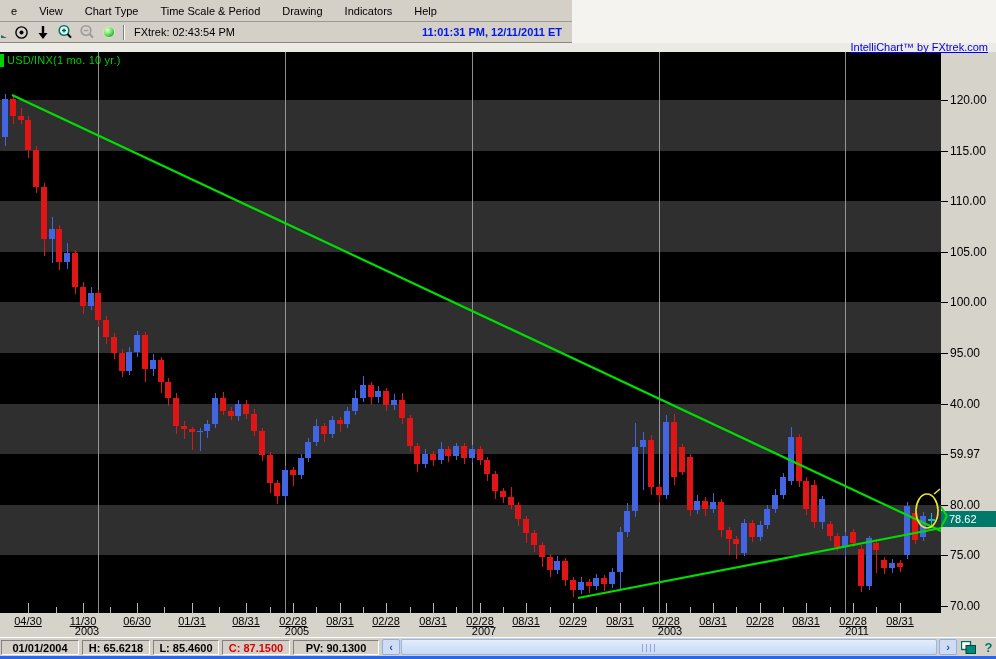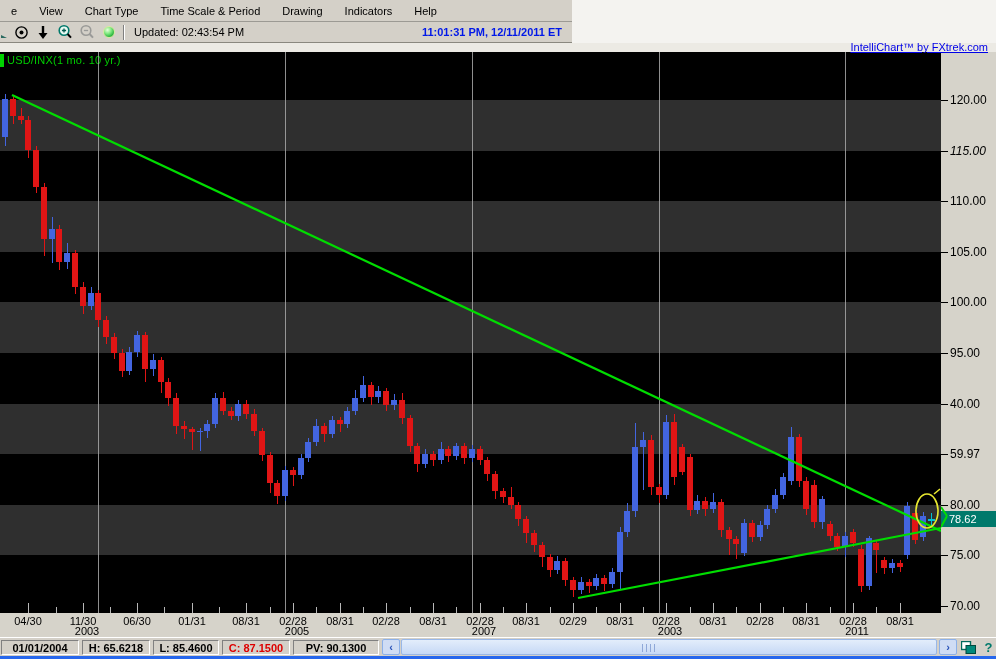--- a/index.html
+++ b/index.html
@@ -38,21 +38,21 @@
   
   #price-axis { position:absolute; left:941px; top:52px; width:55px; height:561px; background:#d6d3ca; }
   .ptick { position:absolute; left:0; width:7px; height:1px; background:#000; }
   .plabel { position:absolute; left:9px; font-size:12px; color:#000; }
   #price-tag { position:absolute; left:0; width:55px; height:16px; background:#00796b;
     color:#fff; font-size:11px; padding:2px 0 0 8px; }
   #axis-arrow-svg { position:absolute; left:0; }
 
   
   #date-axis { position:absolute; left:0; top:613px; width:996px; height:24px; background:#d6d3ca; }
-  .dlabel { position:absolute; top:2px; font-size:11px; color:#000; transform:translateX(-50%); white-space:nowrap; }
+  .dlabel { position:absolute; top:2px; font-size:11px; color:#000; transform:translateX(-50%); white-space:nowrap;text-decoration:underline; }
   .ylabel { position:absolute; top:12px; font-size:11px; color:#000; transform:translateX(-50%); }
 
   
   #status-bar { position:absolute; left:0; top:637px; width:996px; height:19px;
     background:#d4d0c8; border-top:1px solid #fff; }
   .panel { position:absolute; top:2px; height:15px; background:#d4d0c8;
     border-top:1px solid #808080; border-left:1px solid #808080;
     border-bottom:1px solid #fff; border-right:1px solid #fff;
     font-size:11px; font-weight:bold; display:flex; align-items:center; justify-content:center; }
   #scrollbar { position:absolute; left:382px; top:1px; width:575px; height:16px; }
@@ -110,21 +110,21 @@
       <svg width="17" height="16">
           <circle cx="7" cy="6.5" r="4.8" fill="none" stroke="#9a9a98" stroke-width="1.6"></circle>
           <path d="M4.9,6.5 L9.1,6.5" stroke="#9a9a98" stroke-width="1.3"></path>
           <path d="M10.6,10 L14,13.6" stroke="#9a9a98" stroke-width="2"></path>
         </svg>
     </span>
     <span class="tb-icon">
       <span style="width:12px;height:12px;border-radius:50%;background:radial-gradient(circle at 35% 30%, #e8ffda, #7ee87e 40%, #17a832 80%);border:1px solid #d8e8a0;"></span>
     </span>
     <span class="tb-sep"></span>
-    <span id="tb-updated">Updated: 02:43:54 PM</span>
+    <span id="tb-updated">FXtrek: 02:43:54 PM</span>
     <span id="tb-clock">11:01:31 PM, 12/11/2011 ET</span>
   </div>
 
   <div id="top-blank"></div>
   <div id="brand-strip"></div>
   <a id="brand-link" href="#">IntelliChart™ by FXtrek.com</a>
 
   <div id="plot">
     <div id="symbol-block"></div>
     <div id="symbol-label">USD/INX(1 mo.  10 yr.)</div>
@@ -420,21 +420,21 @@
         <line x1="578" y1="546" x2="941" y2="476" stroke="#00dd00" stroke-width="2.2"></line>
         <ellipse cx="927" cy="459" rx="11" ry="17" fill="none" stroke="#e8e830" stroke-width="1.6"></ellipse>
         <line x1="934" y1="442" x2="940" y2="437" stroke="#e8e830" stroke-width="1.6"></line>
       </svg>
     </div>
 
   <div id="price-axis">
       <div class="ptick" style="top: 48px;"></div>
       <div class="plabel" style="top: 41px;">120.00</div>
       <div class="ptick" style="top: 99px;"></div>
-      <div class="plabel" style="top: 92px; font-style: italic;">115.00</div>
+      <div class="plabel" style="top: 92px;">115.00</div>
       <div class="ptick" style="top: 149px;"></div>
       <div class="plabel" style="top: 142px;">110.00</div>
       <div class="ptick" style="top: 200px;"></div>
       <div class="plabel" style="top: 193px;">105.00</div>
       <div class="ptick" style="top: 250px;"></div>
       <div class="plabel" style="top: 243px;">100.00</div>
       <div class="ptick" style="top: 301px;"></div>
       <div class="plabel" style="top: 294px;">95.00</div>
       <div class="ptick" style="top: 352px;"></div>
       <div class="plabel" style="top: 345px;">40.00</div>

